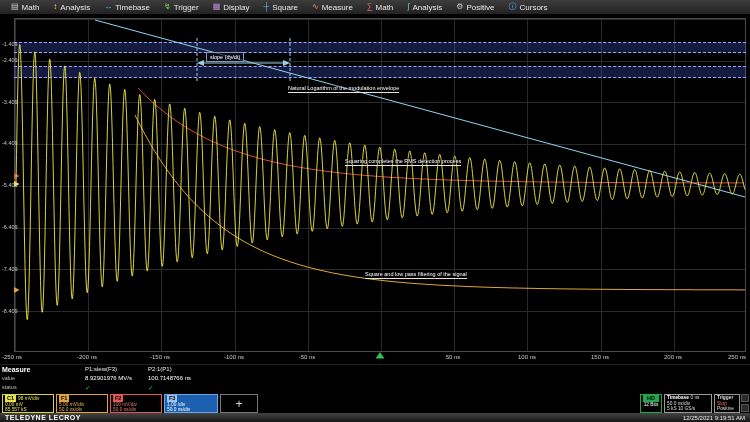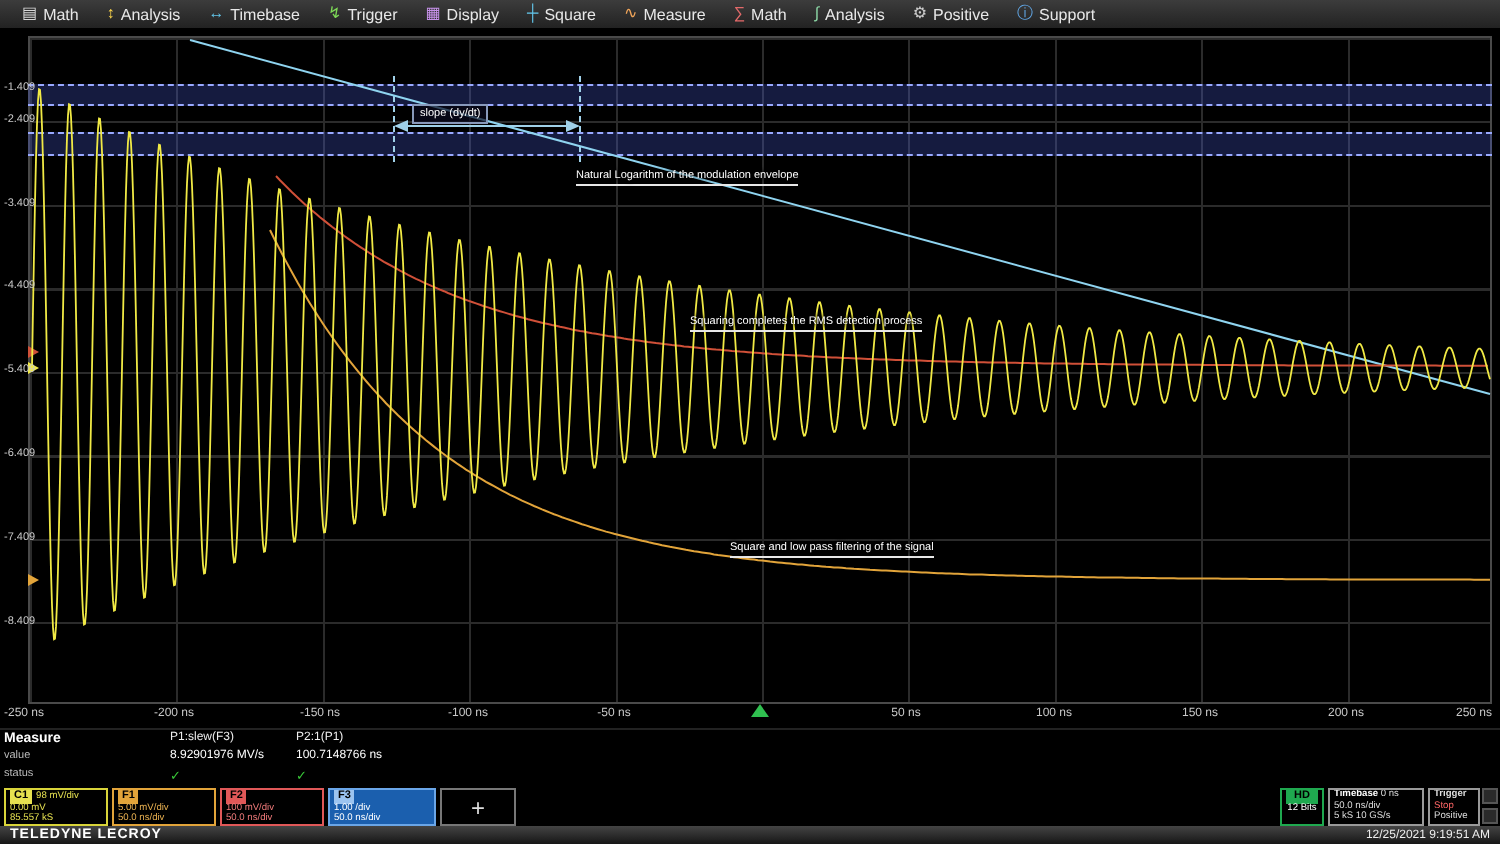--- a/index.html
+++ b/index.html
@@ -115,21 +115,21 @@
   <div class="mi">
       <span class="ic c8">∫</span>
       <span>Analysis</span>
     </div>
   <div class="mi">
       <span class="ic c9">⚙</span>
       <span>Positive</span>
     </div>
   <div class="mi">
       <span class="ic c10">ⓘ</span>
-      <span>Support</span>
+      <span>Cursors</span>
     </div>
 </div>
 
 <div id="scope">
   <div id="grid"></div>
 
   <div class="band" id="band1"></div>
   <div class="band" id="band2"></div>
 
   <svg id="wave" viewBox="0 0 750 349">

